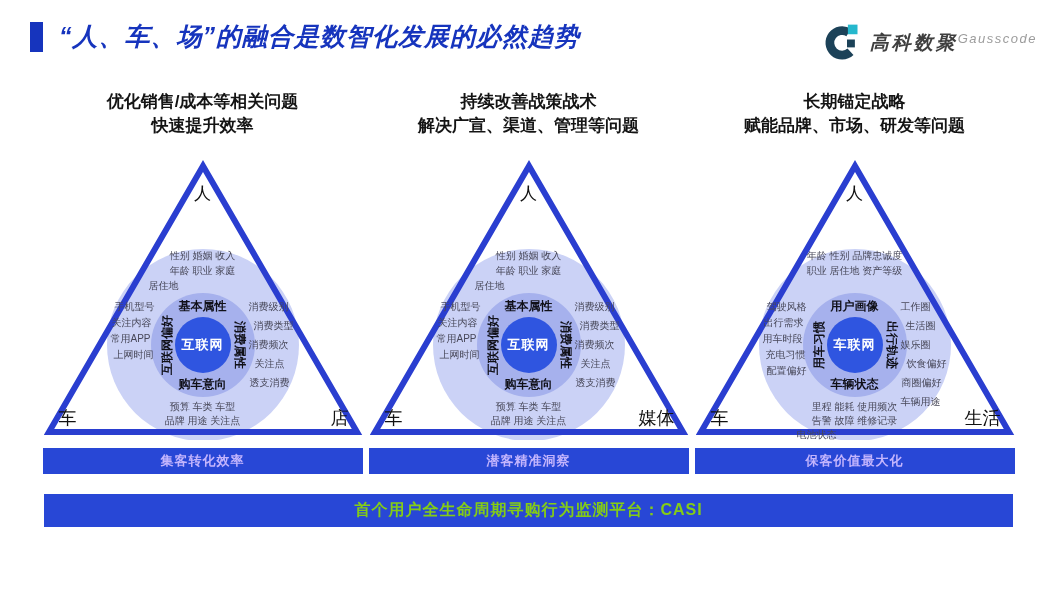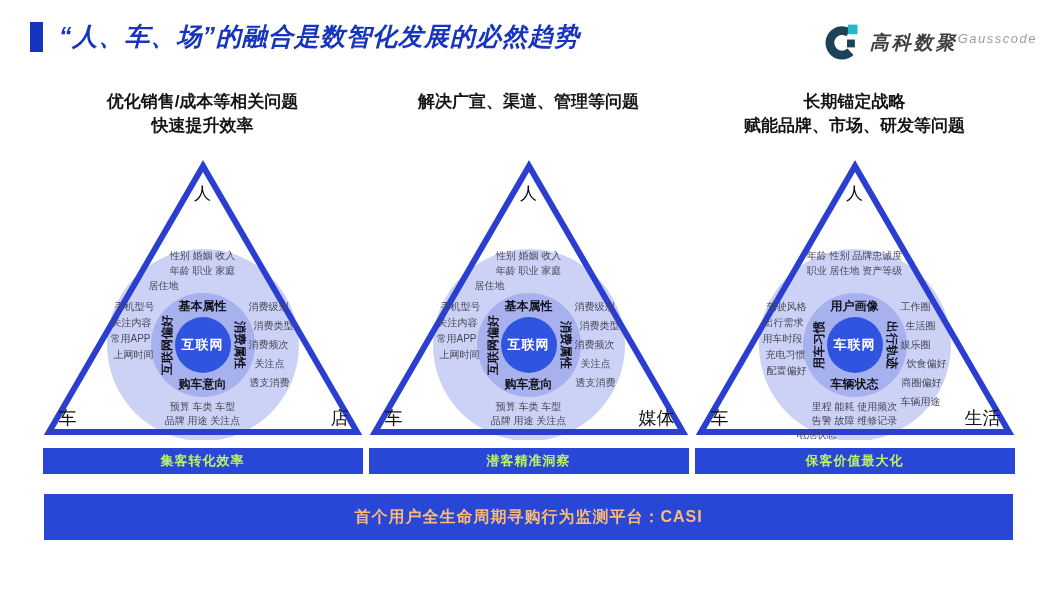--- a/index.html
+++ b/index.html
@@ -49,23 +49,23 @@
   .outer-right div:nth-child(4){margin-left:6px;}
   .outer-right div:nth-child(5){margin-left:1px;}
   .outer-bottom{position:absolute;top:240px;left:0;right:0;display:flex;flex-direction:column;align-items:center;line-height:14px;}
   .outer-bottom div:nth-child(3){align-self:flex-start;margin-left:102px;}
   .rlabel{position:absolute;font-weight:700;font-size:12px;color:#101018;z-index:4;white-space:nowrap;}
   .rt{top:138px;left:0;right:0;text-align:center;}
   .rb{top:216px;left:0;right:0;text-align:center;}
   .rl{left:124px;top:185px;transform:translate(-50%,-50%) rotate(-90deg);}
   .rr{left:196px;top:185px;transform:translate(-50%,-50%) rotate(90deg);}
   
-  .col-bar{margin-top:8px;height:26px;background:#2847d6;color:#bef264;font-weight:700;font-size:13px;
+  .col-bar{margin-top:8px;height:26px;background:#2847d6;color:#c4b5fd;font-weight:700;font-size:13px;
     display:flex;align-items:center;justify-content:center;letter-spacing:1px;}
-  .banner{margin:20px 44px 0 44px;height:46px;background:#2847d6;color:#fdba74;font-weight:700;font-size:16px;
+  .banner{margin:20px 44px 0 44px;height:33px;background:#2847d6;color:#84cc16;font-weight:700;font-size:16px;
     display:flex;align-items:center;justify-content:center;letter-spacing:1px;}
 </style>
 </head>
 <body>
 
 <div class="topbar">
   <div class="title-wrap">
     <div class="accent"></div>
     <div class="page-title">“人、车、场”的融合是数智化发展的必然趋势</div>
   </div>
@@ -124,20 +124,21 @@
       <div class="rlabel rt">基本属性</div>
       <div class="rlabel rb">购车意向</div>
       <div class="rlabel rl">互联网偏好</div>
       <div class="rlabel rr">消费属性</div>
     </div>
     <div class="col-bar">集客转化效率</div>
   </section>
 
   <section class="column">
     <div class="col-header">
+      <div>持续改善战策战术</div>
       <div>解决广宣、渠道、管理等问题</div>
     </div>
     <div class="diagram">
       <div class="ring outer"></div>
       <div class="ring mid"></div>
       <div class="ring inner">互联网</div>
       <svg class="tri" viewBox="0 0 320 280">
         <polygon points="160,6 6,272 314,272"></polygon>
       </svg>
       <div class="apex">人</div>

